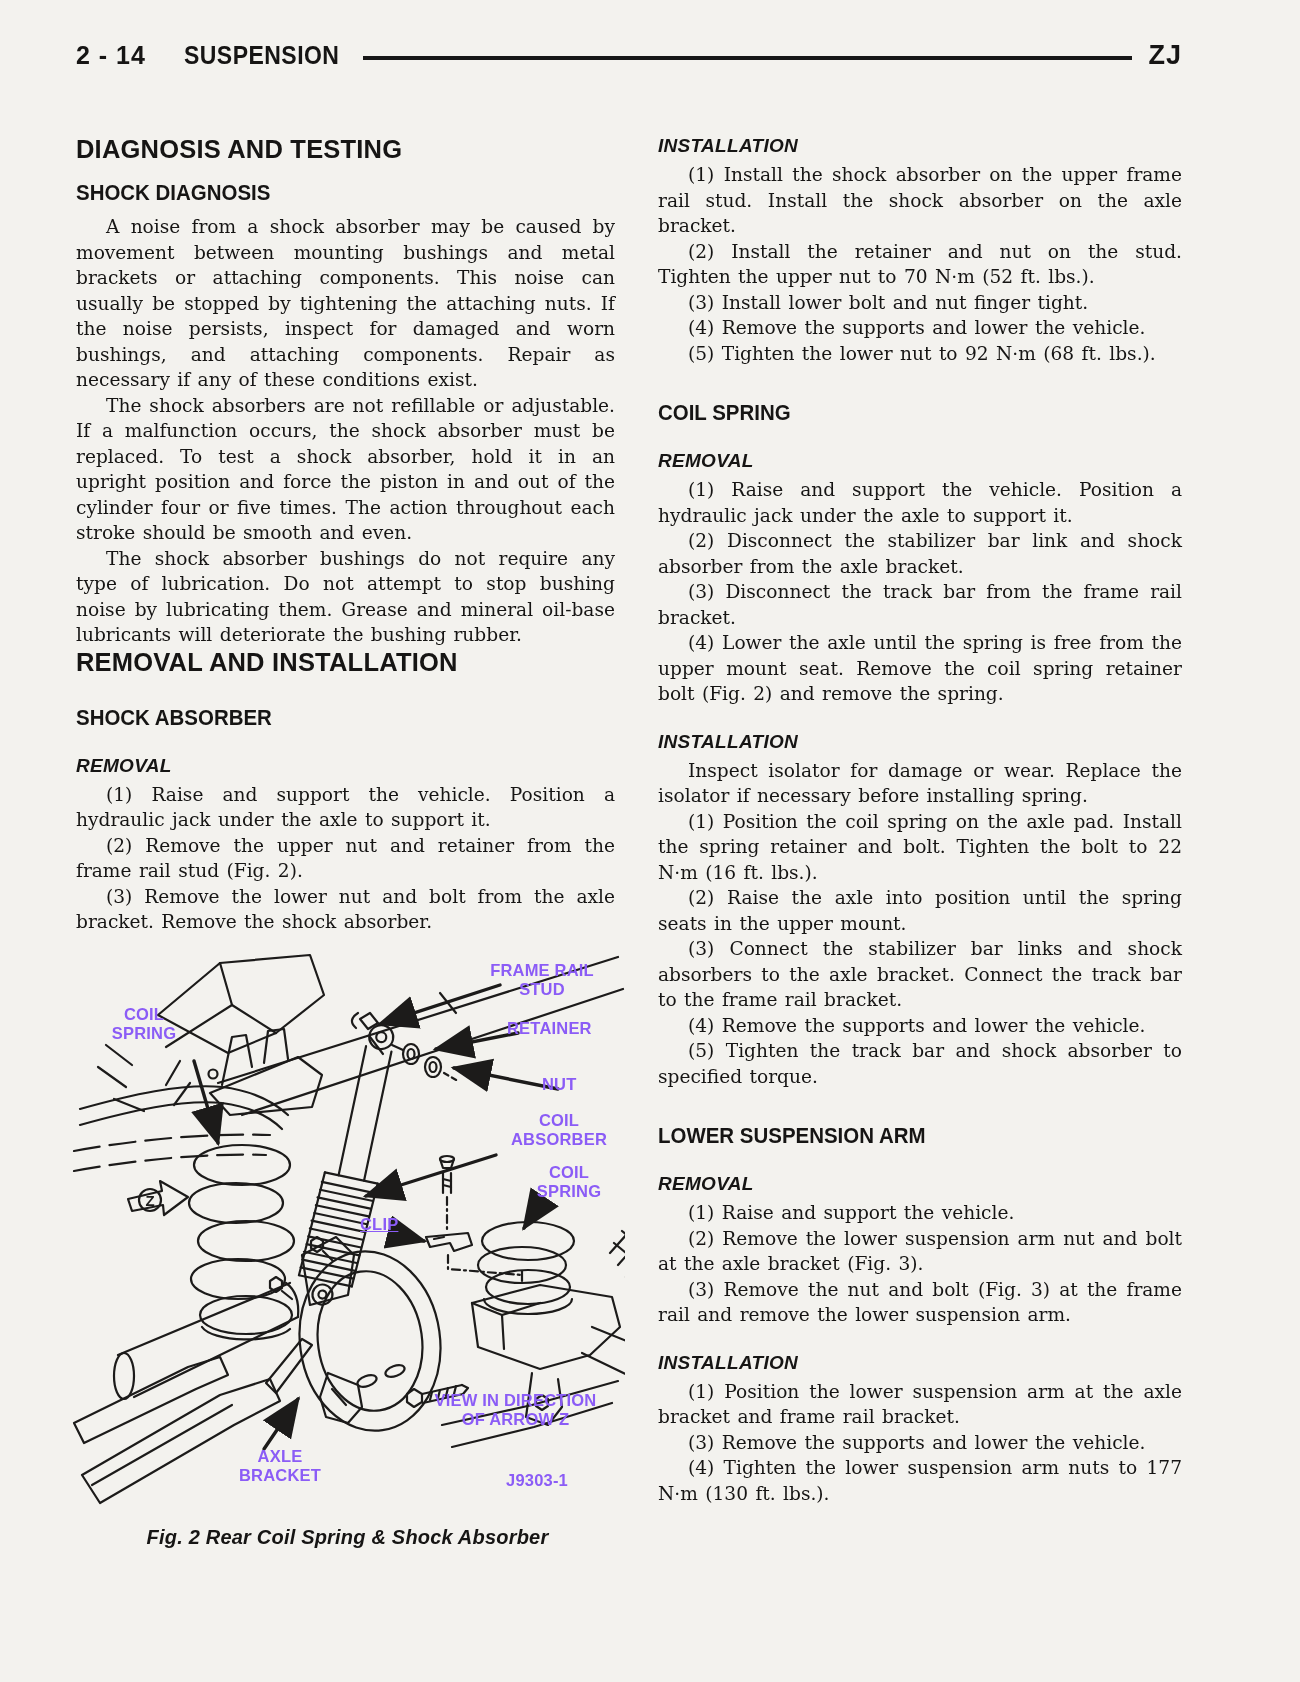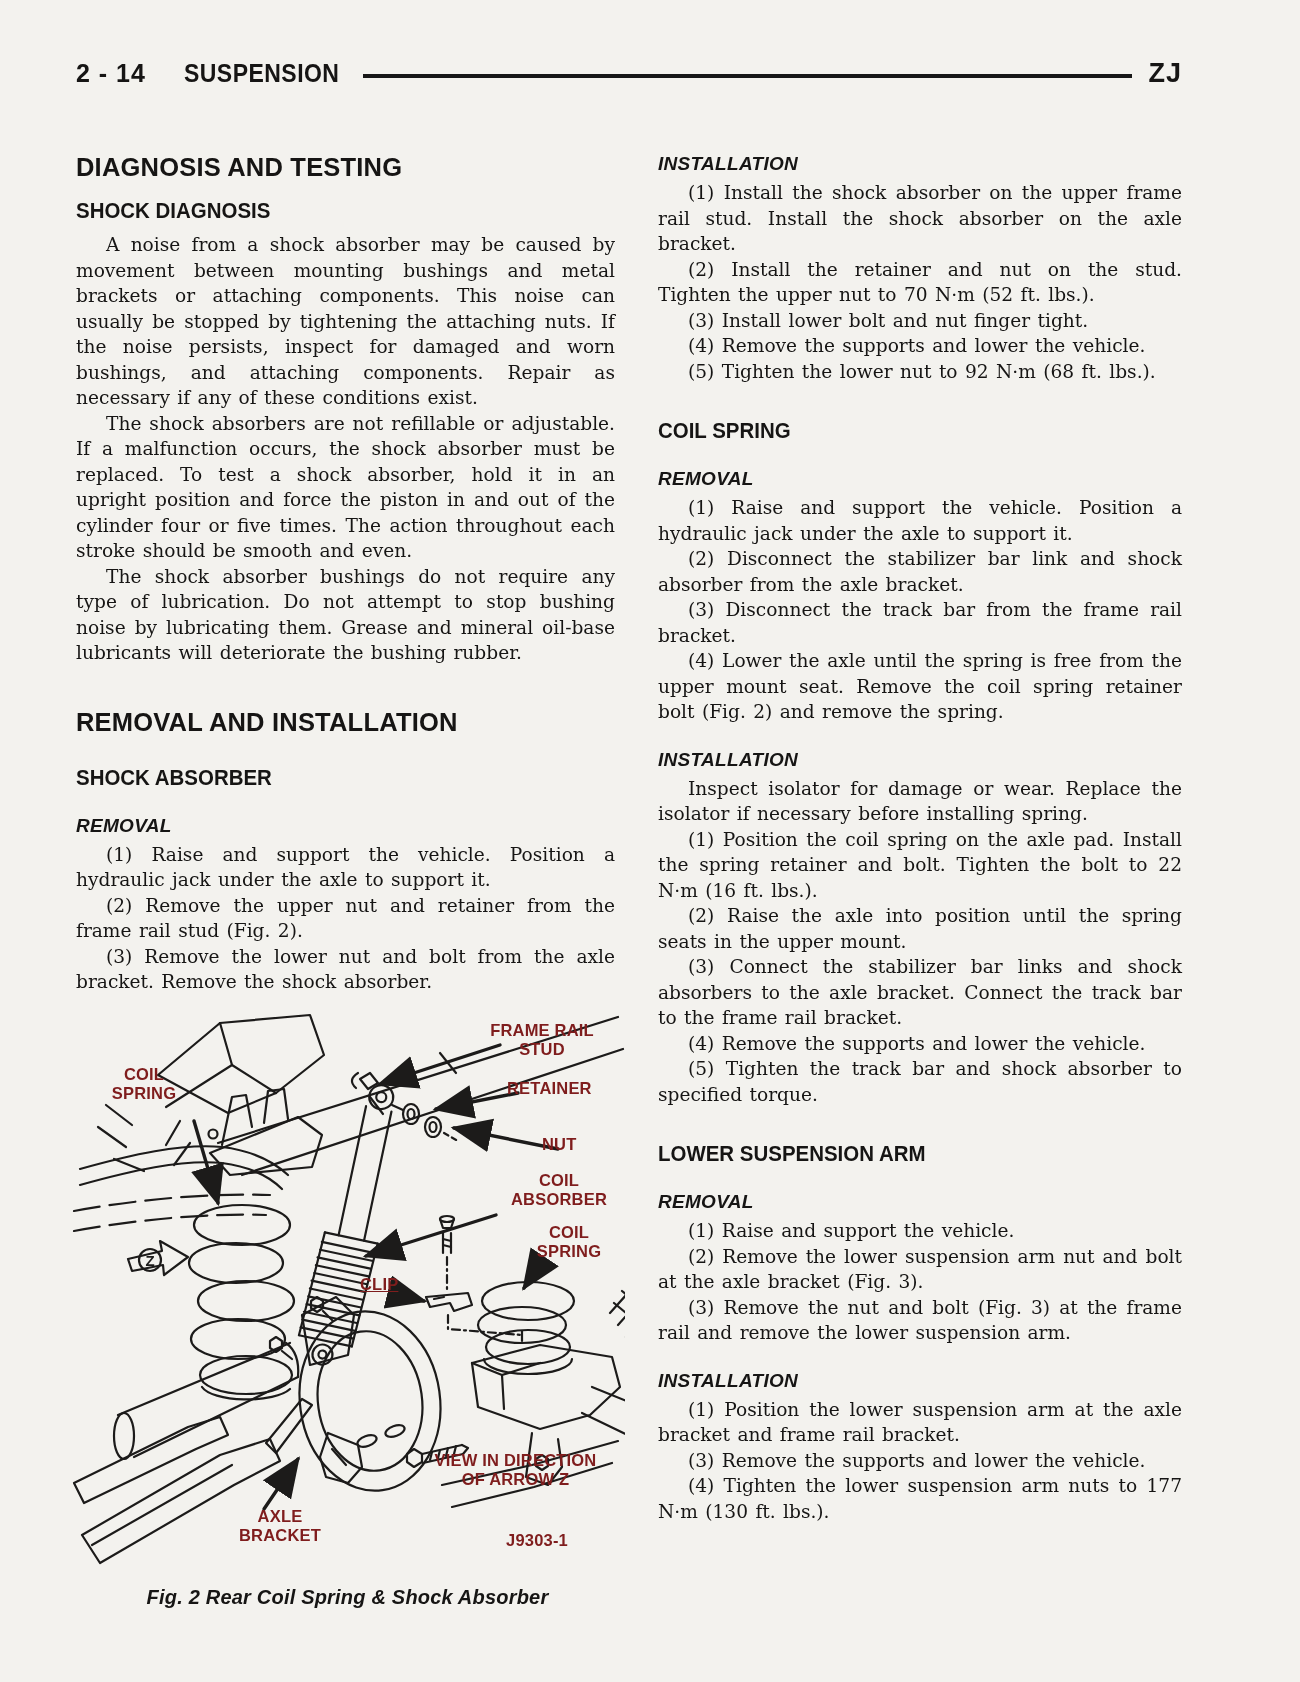--- a/index.html
+++ b/index.html
@@ -2,21 +2,21 @@
 <html><head>
 <meta charset="utf-8">
 <style>
   html,body{margin:0;padding:0;}
   body{background:#d8d6d2;}
   .page{
     position:relative;
     width:1300px;height:1682px;
     background:#f3f2ee;
     box-sizing:border-box;
-    padding:58px 118px 0 76px;
+    padding:40px 118px 0 76px;
     font-family:"DejaVu Serif", serif;
     color:#161514;
     overflow:hidden;
   }
   
   .hdr{display:flex;align-items:center;font-family:"Liberation Sans",sans-serif;font-weight:bold;}
   .hdr .pgnum{font-size:25px;letter-spacing:1px;}
   .hdr .sect{font-size:25px;margin-left:38px;letter-spacing:.5px;transform:scaleX(.92);transform-origin:left;}
   .hdr .rule{flex:1;height:4px;background:#171717;margin:4px 16px 0 10px;}
   .hdr .model{font-size:27px;letter-spacing:1px;}
@@ -42,21 +42,21 @@
   
   .para,.step{
     font-size:18.6px;line-height:25.5px;text-align:justify;
     margin:0;text-indent:30px;word-spacing:1.5px;
   }
   
   .figure{position:relative;width:555px;height:555px;margin-top:18px;margin-left:-6px;}
   .figure svg{position:absolute;left:0;top:0;}
   .fig-label{
     position:absolute;font-family:"Liberation Sans",sans-serif;font-weight:bold;
-    font-size:16.5px;line-height:19.5px;letter-spacing:.2px;color:#7f1d1d;
+    font-size:16.5px;line-height:19.5px;letter-spacing:.2px;color:#8b5cf6;
     white-space:pre-line;
   }
   .fig-caption{
     width:555px;text-align:center;margin:18px 0 0 -6px;
     font-family:"Liberation Sans",sans-serif;font-weight:bold;font-style:italic;
     font-size:20px;letter-spacing:.2px;
   }
 </style>
 </head>
 <body>
@@ -74,21 +74,21 @@
 
     <div class="col-l">
 
       <h1 class="h-main">DIAGNOSIS AND TESTING</h1>
 
       <h2 class="h-sub first">SHOCK DIAGNOSIS</h2>
       <p class="para">A noise from a shock absorber may be caused by movement between mounting bushings and metal brackets or attaching components. This noise can usually be stopped by tightening the attaching nuts. If the noise persists, inspect for damaged and worn bushings, and attaching components. Repair as necessary if any of these conditions exist.</p>
       <p class="para">The shock absorbers are not refillable or adjustable. If a malfunction occurs, the shock absorber must be replaced. To test a shock absorber, hold it in an upright position and force the piston in and out of the cylinder four or five times. The action throughout each stroke should be smooth and even.</p>
       <p class="para">The shock absorber bushings do not require any type of lubrication. Do not attempt to stop bushing noise by lubricating them. Grease and mineral oil-base lubricants will deteriorate the bushing rubber.</p>
 
-      <h1 class="h-main" style="margin-top:42px;margin-bottom:0;">REMOVAL AND INSTALLATION</h1>
+      <h1 class="h-main" style="margin-bottom:0;">REMOVAL AND INSTALLATION</h1>
 
       <h2 class="h-sub">SHOCK ABSORBER</h2>
 
       <h3 class="h-proc">REMOVAL</h3>
       <p class="step">(1) Raise and support the vehicle. Position a hydraulic jack under the axle to support it.</p>
       <p class="step">(2) Remove the upper nut and retainer from the frame rail stud (Fig. 2).</p>
       <p class="step">(3) Remove the lower nut and bolt from the axle bracket. Remove the shock absorber.</p>
 
       <div class="figure">
         <svg width="555" height="555" viewBox="0 0 555 555">

